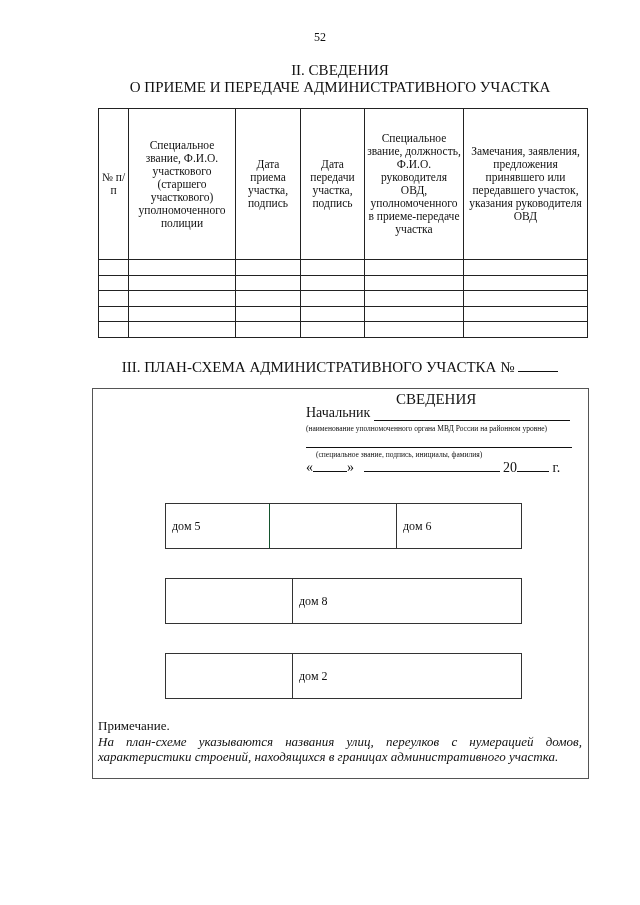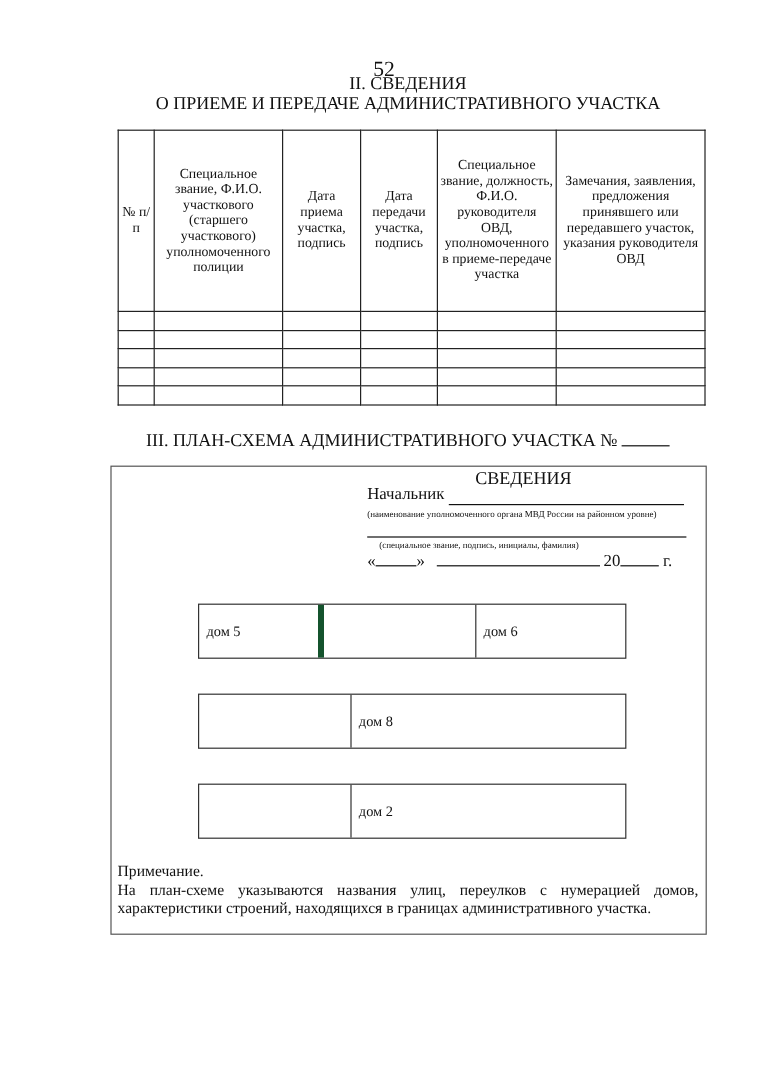--- a/index.html
+++ b/index.html
@@ -1,20 +1,20 @@
 <!DOCTYPE html>
 <html><head>
   <meta charset="utf-8">
   <style>
     html, body { margin: 0; padding: 0; background: #ffffff; }
     body {
       width: 640px; height: 905px; position: relative; overflow: hidden;
       font-family: "Liberation Serif", "DejaVu Serif", serif; color: #111;
     }
-    .page-number { position: absolute; top: 47px; left: 0; width: 640px; text-align: center; font-size: 18px; }
+    .page-number { position: absolute; top: 30px; left: 0; width: 640px; text-align: center; font-size: 12px; }
     .section-title { position: absolute; left: 0; width: 680px; text-align: center; font-size: 15px; line-height: 18px; }
     .s2-line1 { top: 61px; }
     .s2-line2 { top: 78px; }
 
     table.register {
       position: absolute; left: 98px; top: 108px; width: 489px;
       border-collapse: collapse; table-layout: fixed; font-size: 11.5px; line-height: 13px;
     }
     table.register th, table.register td { border: 1px solid #222; padding: 0; text-align: center; vertical-align: middle; font-weight: normal; }
     table.register th { height: 150px; padding: 0 2px; }
@@ -30,29 +30,29 @@
     .chief-line { position: absolute; left: 374px; top: 420px; width: 196px; border-bottom: 1px solid #111; }
     .caption-small { position: absolute; font-size: 7.5px; font-family: "Liberation Serif", serif; }
     .cap1 { left: 306px; top: 424px; }
     .sig-line { position: absolute; left: 306px; top: 447px; width: 266px; border-bottom: 1px solid #111; }
     .cap2 { left: 316px; top: 450px; }
     .date-row { position: absolute; left: 306px; top: 459px; font-size: 14px; white-space: nowrap; }
     .date-row .u { display: inline-block; border-bottom: 1px solid #111; height: 12px; }
 
     .house-row { position: absolute; left: 165px; width: 355px; height: 44px; border: 1px solid #333; display: flex; }
     .house-row .cell { height: 100%; display: flex; align-items: center; font-size: 12px; padding-left: 6px; box-sizing: border-box; }
-    .house-row .c1 { width: 104px; border-right: 5px solid #14532d; }
+    .house-row .c1 { width: 104px; border-right: 1px solid #14532d; }
     .house-row .c2 { width: 127px; border-right: 1px solid #333; }
     .house-row .c3 { flex: 1; }
     .row-top { top: 503px; }
     .row-mid { top: 578px; }
     .row-bot { top: 653px; }
 
     .note { position: absolute; left: 98px; top: 718px; width: 484px; font-size: 13px; line-height: 15.5px; }
-    .note-body { text-align: justify; text-align-last: left; }
+    .note-body { text-align: justify; text-align-last: left; font-style: italic; }
   </style>
 </head>
 <body>
 
 <div class="page-number">52</div>
 
 <div class="section-title s2-line1">II. СВЕДЕНИЯ</div>
 <div class="section-title s2-line2">О ПРИЕМЕ И ПЕРЕДАЧЕ АДМИНИСТРАТИВНОГО УЧАСТКА</div>
 
 <table class="register">

